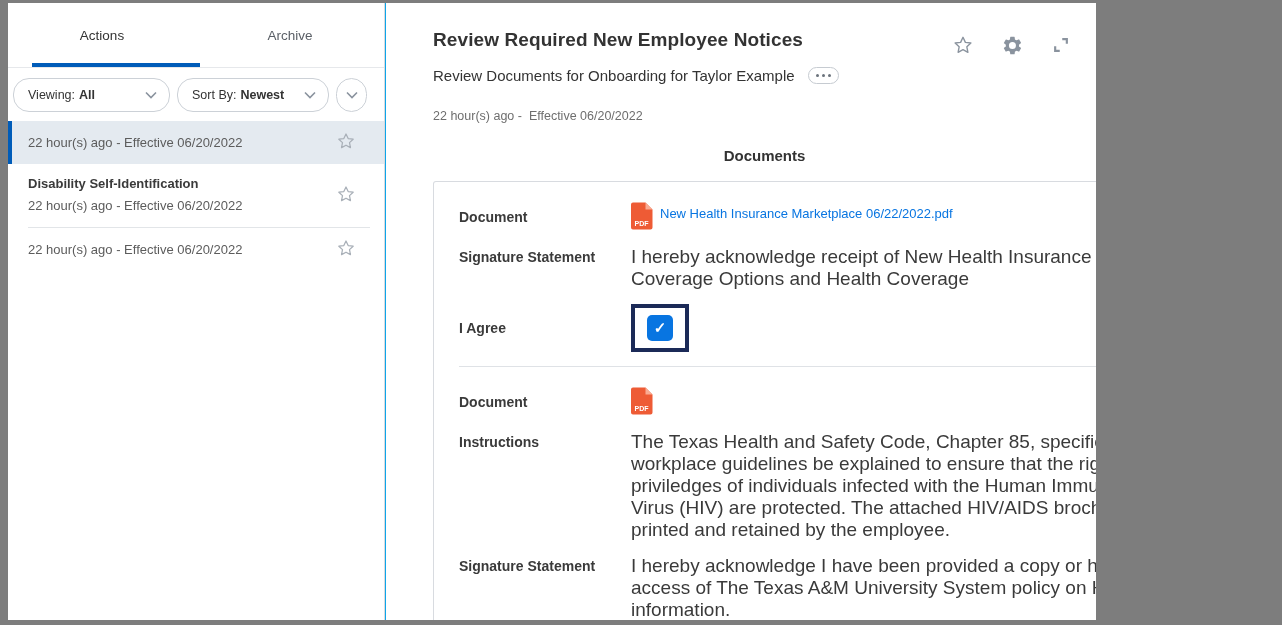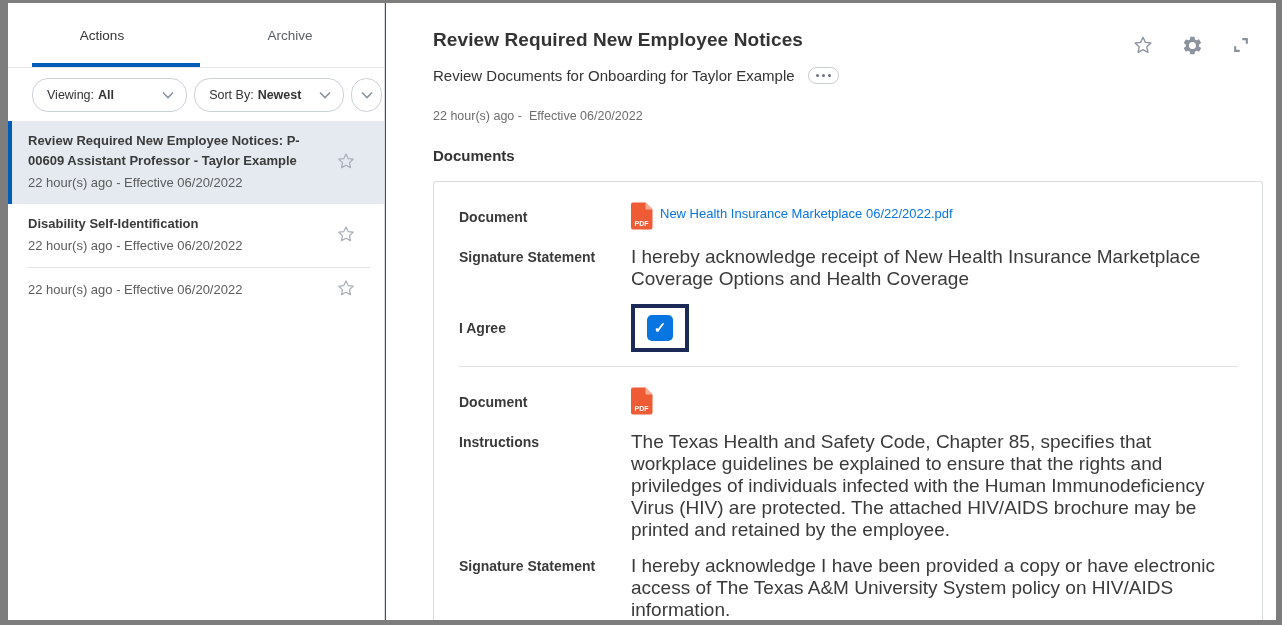--- a/index.html
+++ b/index.html
@@ -5,22 +5,22 @@
   * { box-sizing: border-box; margin: 0; padding: 0; }
   html, body { width: 1282px; height: 625px; overflow: hidden; }
   body {
     background: #7d7d7d;
     font-family: "Liberation Sans", sans-serif;
     color: #333;
     position: relative;
   }
   .window {
     position: absolute; left: 8px; top: 3px;
-    width: 1268px; height: 617px;
-    background: #b91c1c; overflow: hidden;
+    width: 1088px; height: 617px;
+    background: #0ea5e9; overflow: hidden;
   }
 
   
   .sidebar {
     position: absolute; left: 0; top: 0; width: 377px; height: 100%;
     border-right: 1px solid #d8dbdf; background: #fff;
   }
   .tabbar {
     height: 65px; display: flex; align-items: stretch;
     border-bottom: 1px solid #e6e8eb; position: relative;
@@ -29,21 +29,21 @@
     flex: 1; display: flex; align-items: center; justify-content: center;
     font-size: 13.5px; color: #5a5f66; cursor: pointer;
   }
   .tab.active { color: #333; font-weight: 500; }
   .tab-underline {
     position: absolute; left: 24px; bottom: 0; width: 168px; height: 4px;
     background: #005cb9;
   }
   .filters {
     display: flex; align-items: center; gap: 7px;
-    padding: 10px 2px 9px 24px;
+    padding: 10px 2px 9px 5px;
   }
   .dropdown {
     height: 34px; border: 1px solid #ccd1d7; border-radius: 16px;
     background: #fff; display: flex; align-items: center;
     padding: 0 12px 0 14px; font-size: 12.5px; color: #333; cursor: pointer;
   }
   .dropdown .dd-label { margin-right: 4px; }
   .dropdown .dd-value { font-weight: 700; }
   .dropdown .chev { margin-left: auto; padding-left: 10px; display: flex; }
   .dd-viewing { width: 157px; }
@@ -68,21 +68,21 @@
   .header-icons { position: absolute; top: 31px; right: 24px; display: flex; gap: 27px; }
   .hicon { width: 22px; height: 22px; display: flex; align-items: center; justify-content: center; cursor: pointer; }
   .subtitle-row { margin-top: 16px; display: flex; align-items: center; gap: 13px; }
   .subtitle { font-size: 15px; color: #333; }
   .ellipsis-btn {
     width: 31px; height: 17px; border: 1px solid #c6cbd1; border-radius: 9px;
     display: flex; align-items: center; justify-content: center; gap: 3px; cursor: pointer;
   }
   .dot { width: 3px; height: 3px; border-radius: 50%; background: #6b737c; }
   .meta-line { margin-top: 25px; font-size: 12.5px; color: #6e6e6e; white-space: pre-wrap; }
-  .section-heading { margin-top: 24px; font-size: 15px; font-weight: 700; color: #333; }
+  .section-heading { margin-top: 24px; font-size: 15px; font-weight: 700; color: #333; text-align: center; }
 
   .panel {
     margin-top: 17px; width: 830px; height: 440px;
     border: 1px solid #d8dbe0; border-bottom: none; border-radius: 3px 3px 0 0;
     padding: 20px 24px 0 25px; overflow: hidden;
   }
   .prow { display: grid; grid-template-columns: 147px 1fr; column-gap: 25px; align-items: start; }
   .plabel { font-size: 14px; font-weight: 600; color: #3a3a3a; line-height: 22px; }
   .pvalue { font-size: 19px; color: #3a3a3a; line-height: 22px; max-width: 656px; }
   .doc-row { margin-bottom: 16px; }
@@ -147,21 +147,20 @@
             </svg>
         </span>
       </div>
     </div>
 
     <div class="list">
 
       <div class="list-item selected">
         <div class="sel-bar"></div>
         <div class="item-text">
-          <div class="item-title">Review Required New Employee Notices: P-00609 Assistant Professor - Taylor Example</div>
           <div class="item-meta">22 hour(s) ago - Effective 06/20/2022</div>
         </div>
         <div class="item-star">
           <svg width="20" height="20" viewBox="0 0 24 24">
               <path d="M12 3.6l2.6 5.5 6 .75-4.4 4.15 1.15 5.95L12 17.05l-5.35 2.9 1.15-5.95L3.4 9.85l6-.75z" fill="none" stroke="#a9b0b8" stroke-width="1.5" stroke-linejoin="round"></path>
             </svg>
         </div>
       </div>
 
       <div class="list-item">

